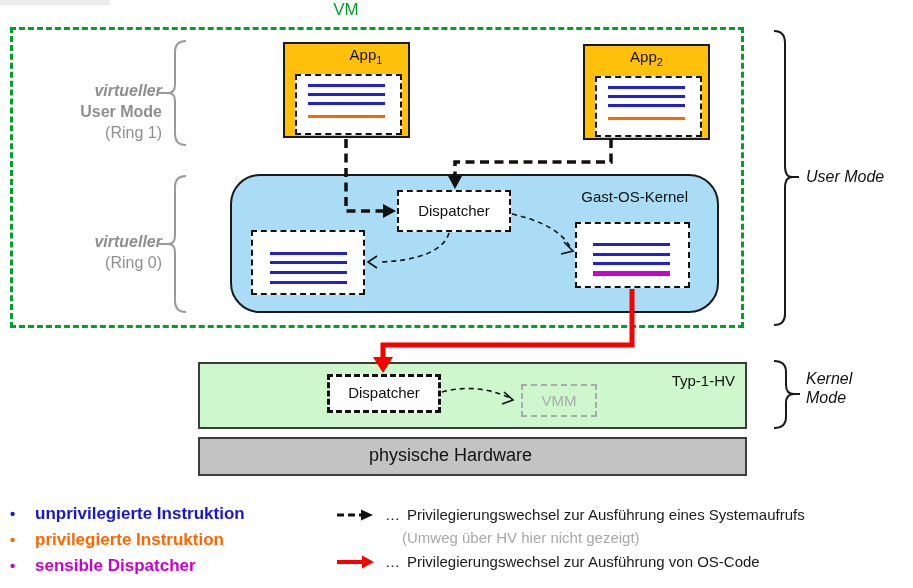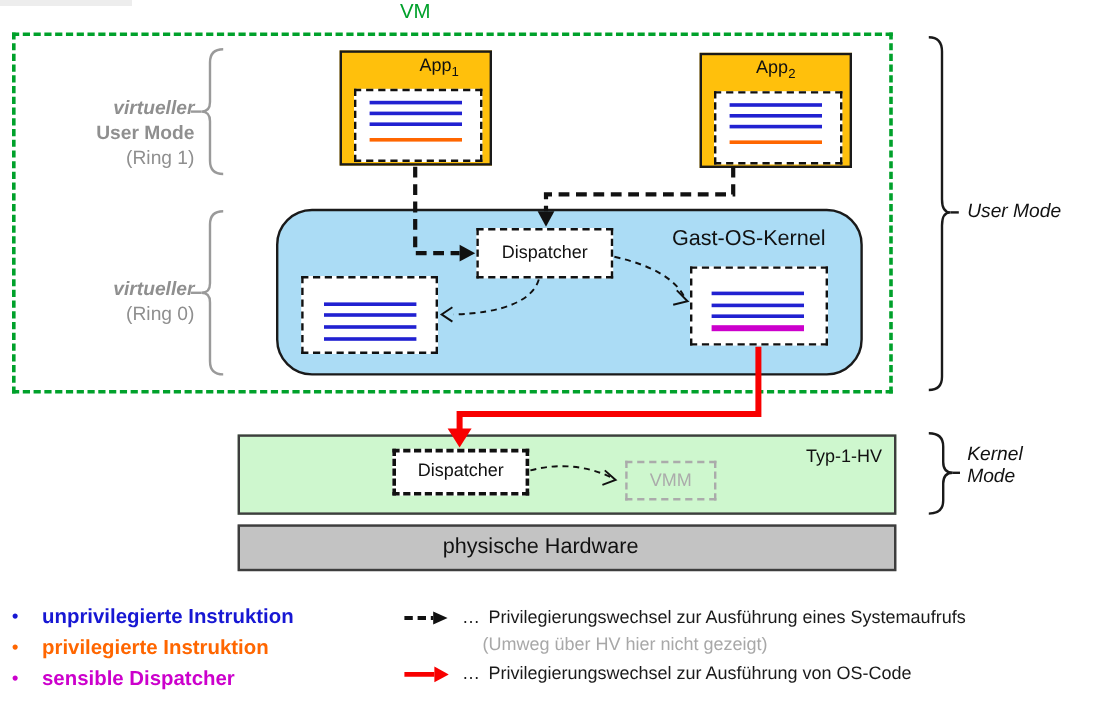--- a/index.html
+++ b/index.html
@@ -26,21 +26,21 @@
   .app-title{display:block;text-align:center;margin-top:2px;font-size:15px;color:#111;}
   .app-title sub{font-size:11px;}
   .instr-box{position:absolute;background:#fff;border:2px dashed #111;}
   .app-box .instr-box{left:10px;top:30px;width:103px;height:57px;}
   .iline{position:absolute;height:3px;}
   .iline.blue{background:#2121d1;}
   .iline.orange{background:#ff6600;}
   .iline.magenta{background:#cc00cc;}
   
   .guest-kernel{left:230px;top:174px;width:489px;height:139px;background:#abdcf5;border:2px solid #1a1a1a;border-radius:30px;}
-  .gk-label{position:absolute;right:29px;top:12px;font-size:18px;color:#111;}
+  .gk-label{position:absolute;right:29px;top:12px;font-size:15px;color:#111;}
   .dispatcher{background:#fff;border:2px dashed #111;text-align:center;font-size:15px;color:#111;}
   .gk-dispatcher{left:397px;top:190px;width:114px;height:42px;line-height:38px;}
   .gk-instr-left{left:251px;top:230px;width:114px;height:65px;}
   .gk-instr-right{left:575px;top:222px;width:115px;height:66px;}
   
   .hv-box{left:198px;top:362px;width:549px;height:67px;background:#cef7ce;border:2px solid #3d3d3d;}
   .hv-label{position:absolute;right:10px;top:8px;font-size:15px;color:#111;}
   .hv-dispatcher{left:327px;top:374px;width:114px;height:39px;line-height:32px;border-width:3px;}
   .vmm-box{left:521px;top:384px;width:76px;height:33px;border:2px dashed #ababab;color:#ababab;
            text-align:center;font-size:15px;line-height:29px;background:transparent;}

